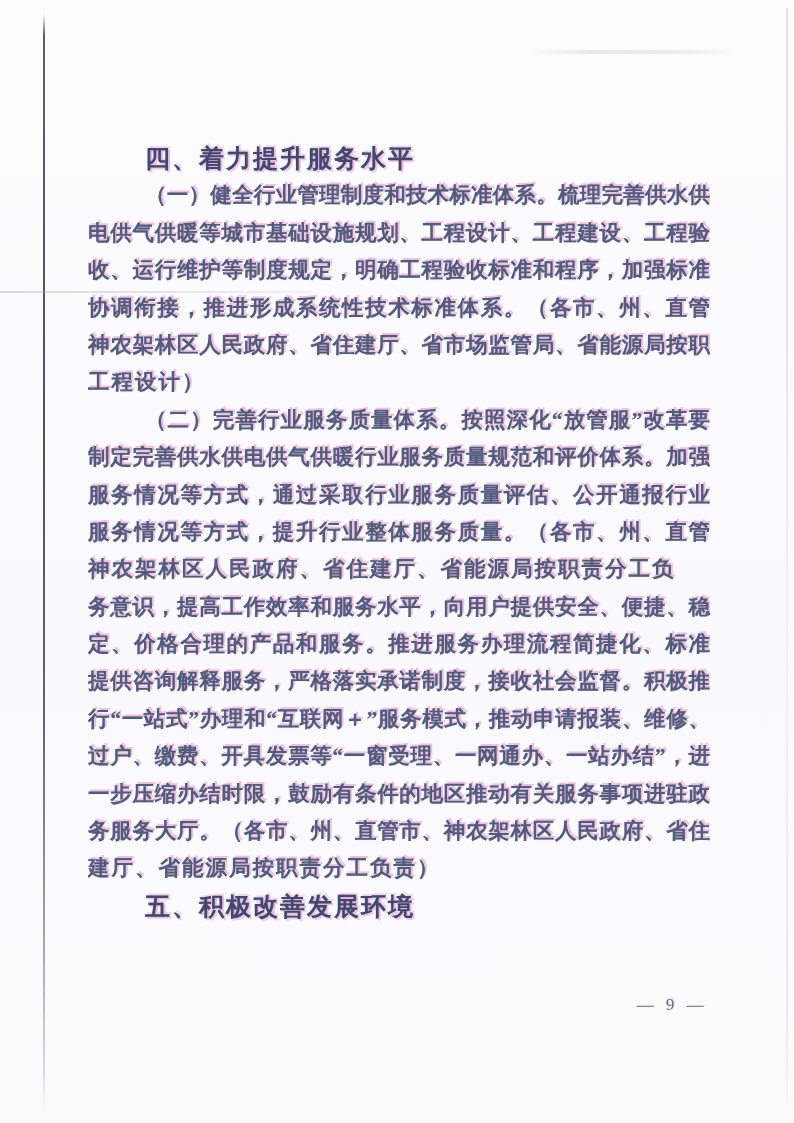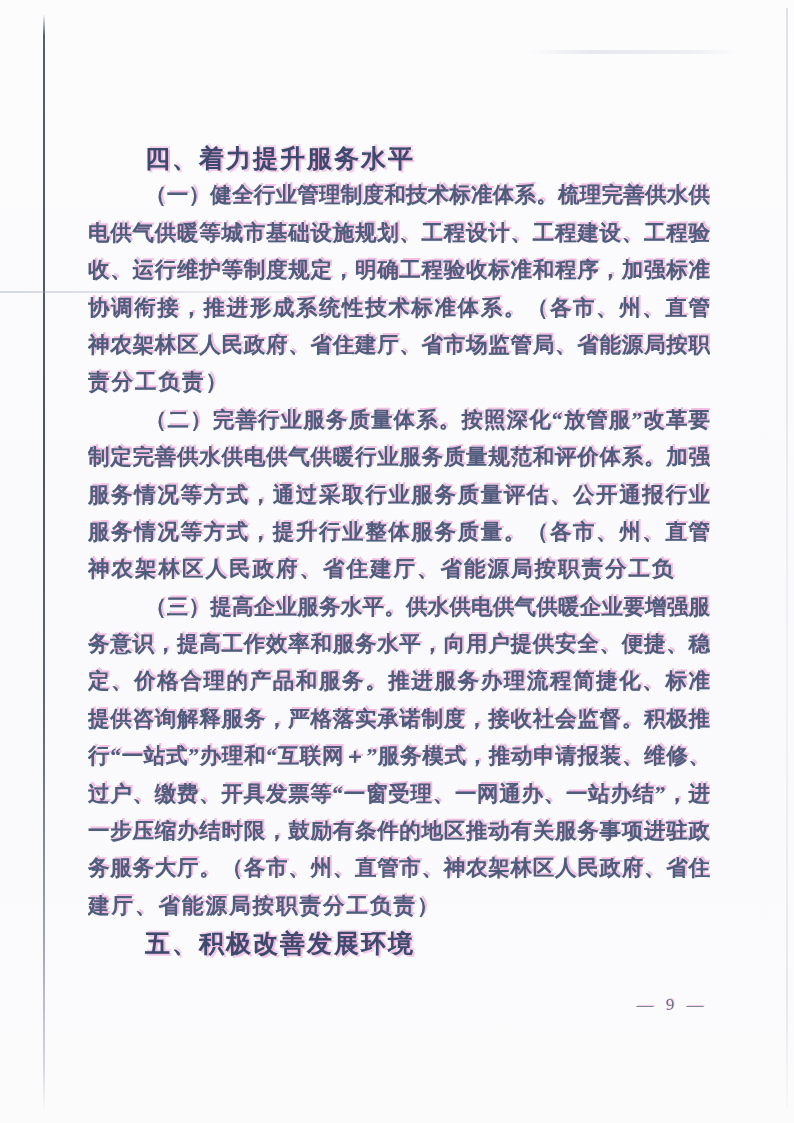--- a/index.html
+++ b/index.html
@@ -126,29 +126,28 @@
 
   <div class="text-block">
 
     <div class="heading">四、着力提升服务水平</div>
 
     <div class="line indent">（一）健全行业管理制度和技术标准体系。梳理完善供水供</div>
     <div class="line">电供气供暖等城市基础设施规划、工程设计、工程建设、工程验</div>
     <div class="line">收、运行维护等制度规定，明确工程验收标准和程序，加强标准</div>
     <div class="line">协调衔接，推进形成系统性技术标准体系。（各市、州、直管市、</div>
     <div class="line">神农架林区人民政府、省住建厅、省市场监管局、省能源局按职</div>
-    <div class="line last">责分工负责）</div>
+    <div class="line last">工程设计）</div>
 
     <div class="line indent">（二）完善行业服务质量体系。按照深化“放管服”改革要求，</div>
     <div class="line">制定完善供水供电供气供暖行业服务质量规范和评价体系。加强</div>
     <div class="line">服务情况等方式，通过采取行业服务质量评估、公开通报行业</div>
     <div class="line">服务情况等方式，提升行业整体服务质量。（各市、州、直管市、</div>
     <div class="line last">神农架林区人民政府、省住建厅、省能源局按职责分工负责）</div>
 
-    <div class="line indent">（三）提高企业服务水平。供水供电供气供暖企业要增强服</div>
     <div class="line">务意识，提高工作效率和服务水平，向用户提供安全、便捷、稳</div>
     <div class="line">定、价格合理的产品和服务。推进服务办理流程简捷化、标准化，</div>
     <div class="line">提供咨询解释服务，严格落实承诺制度，接收社会监督。积极推</div>
     <div class="line">行“一站式”办理和“互联网＋”服务模式，推动申请报装、维修、</div>
     <div class="line">过户、缴费、开具发票等“一窗受理、一网通办、一站办结”，进</div>
     <div class="line">一步压缩办结时限，鼓励有条件的地区推动有关服务事项进驻政</div>
     <div class="line">务服务大厅。（各市、州、直管市、神农架林区人民政府、省住</div>
     <div class="line last">建厅、省能源局按职责分工负责）</div>
 
     <div class="heading">五、积极改善发展环境</div>

